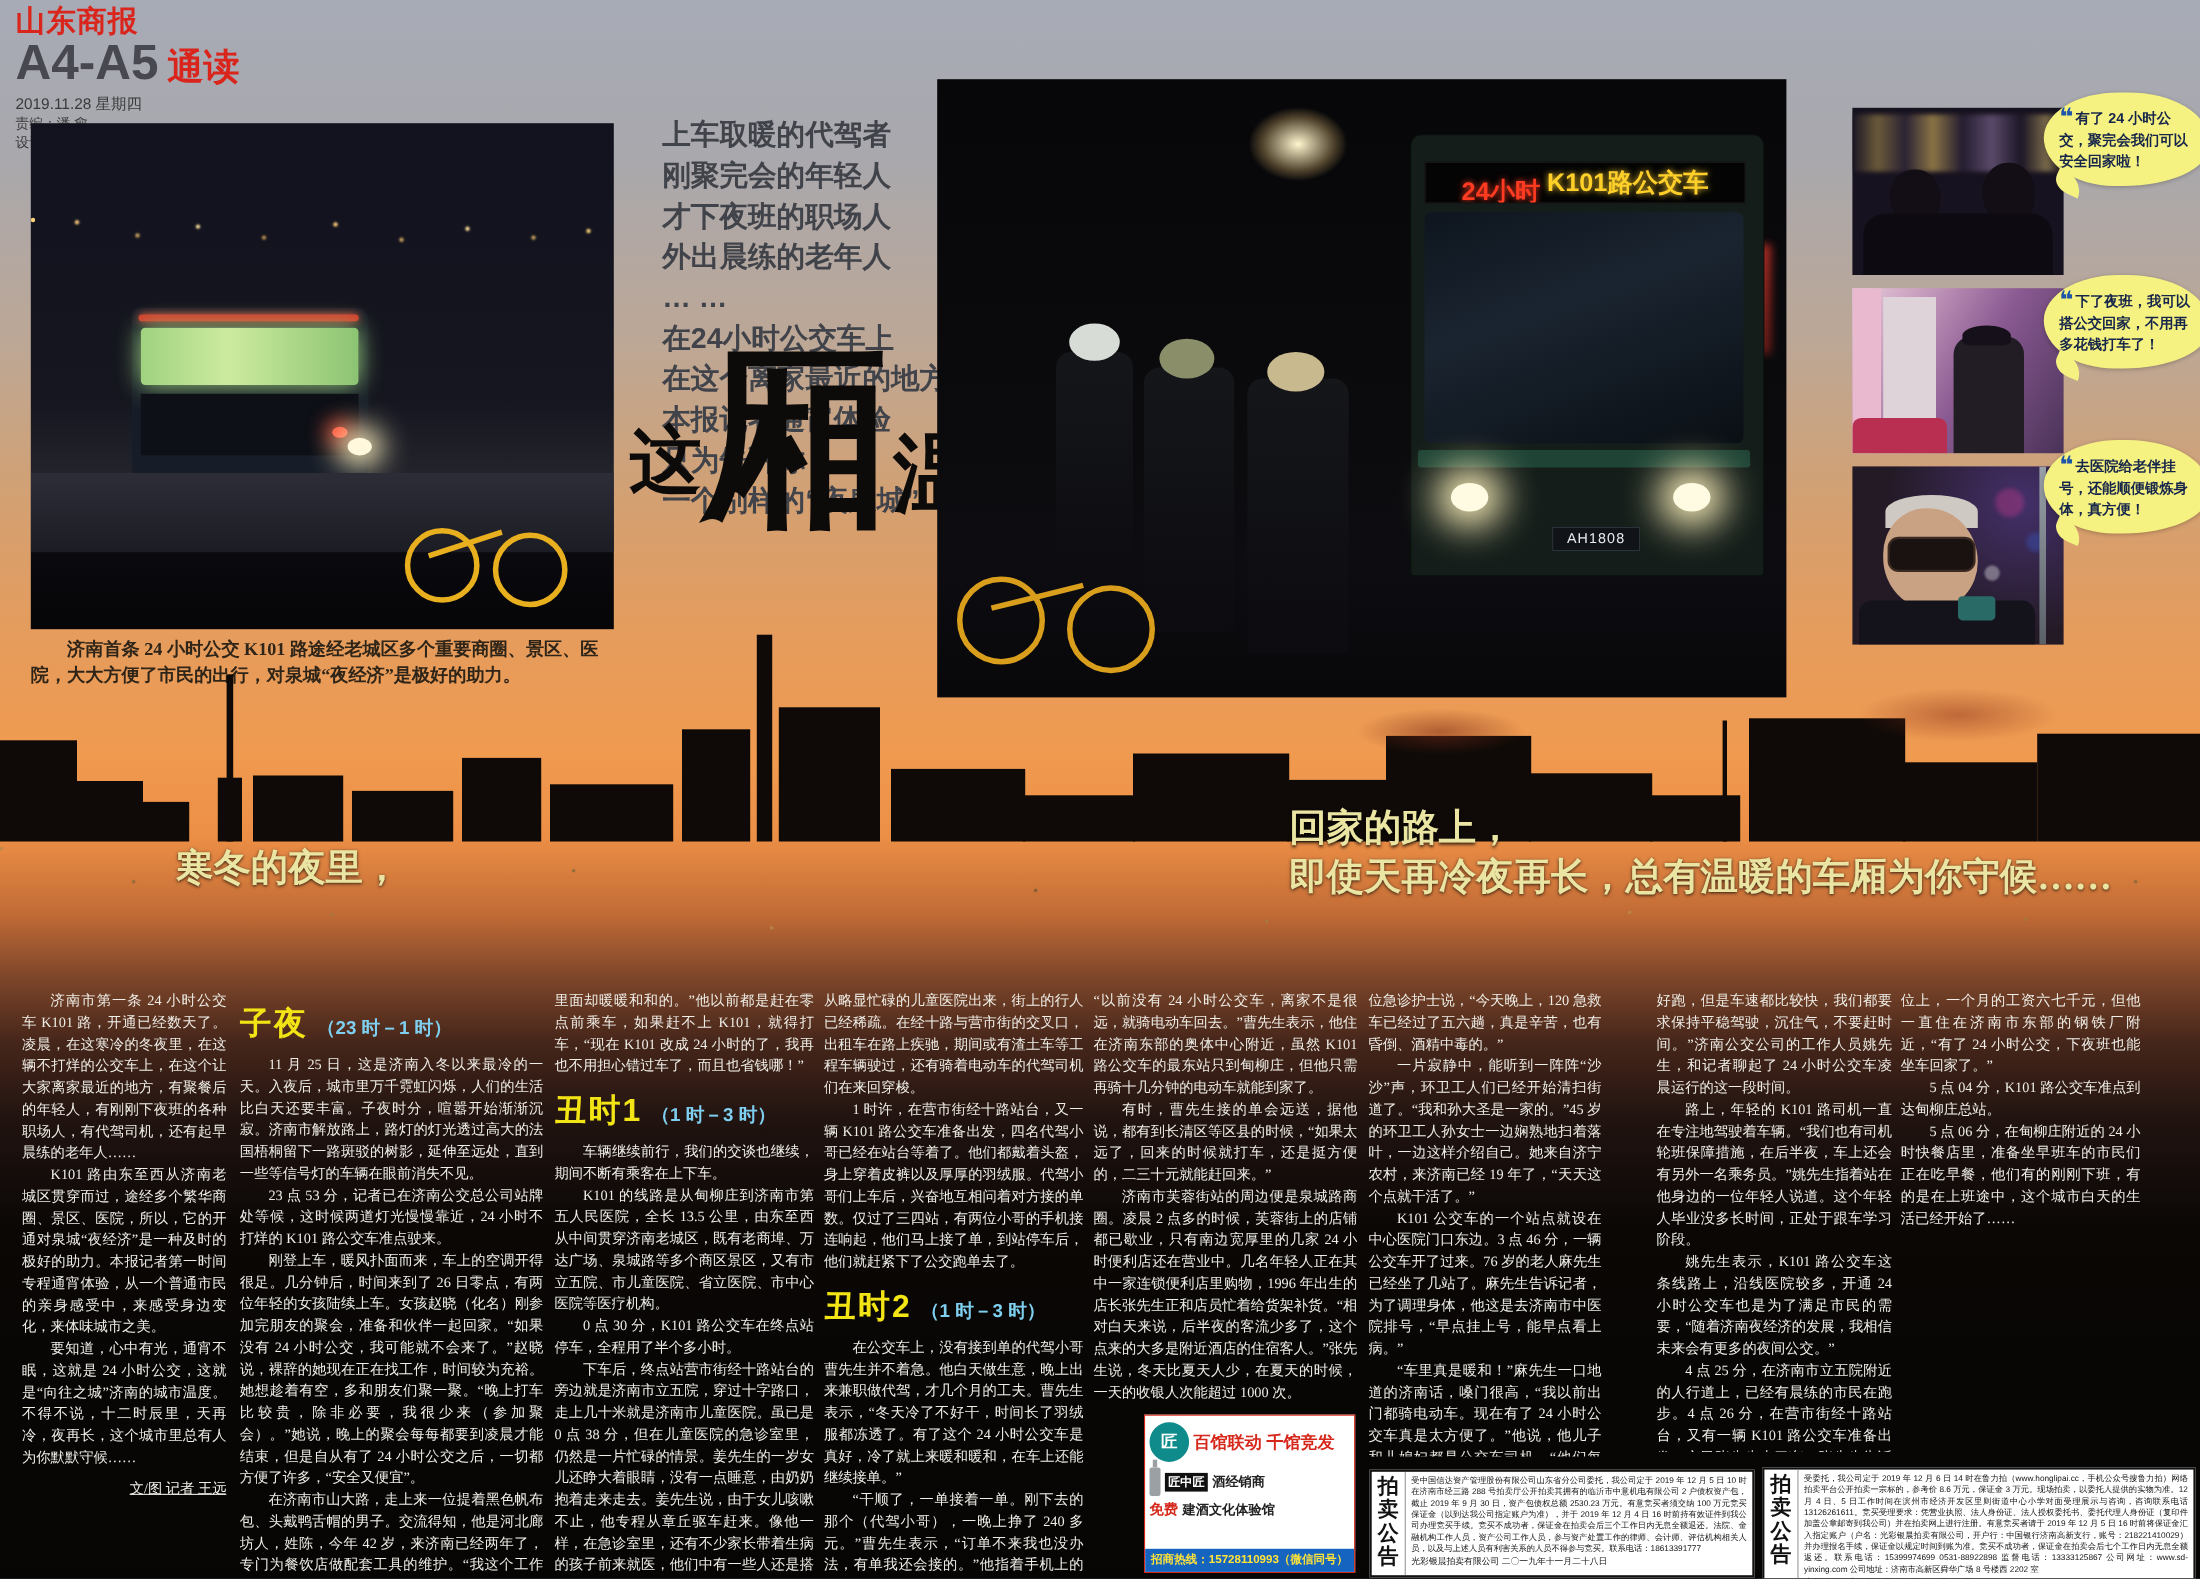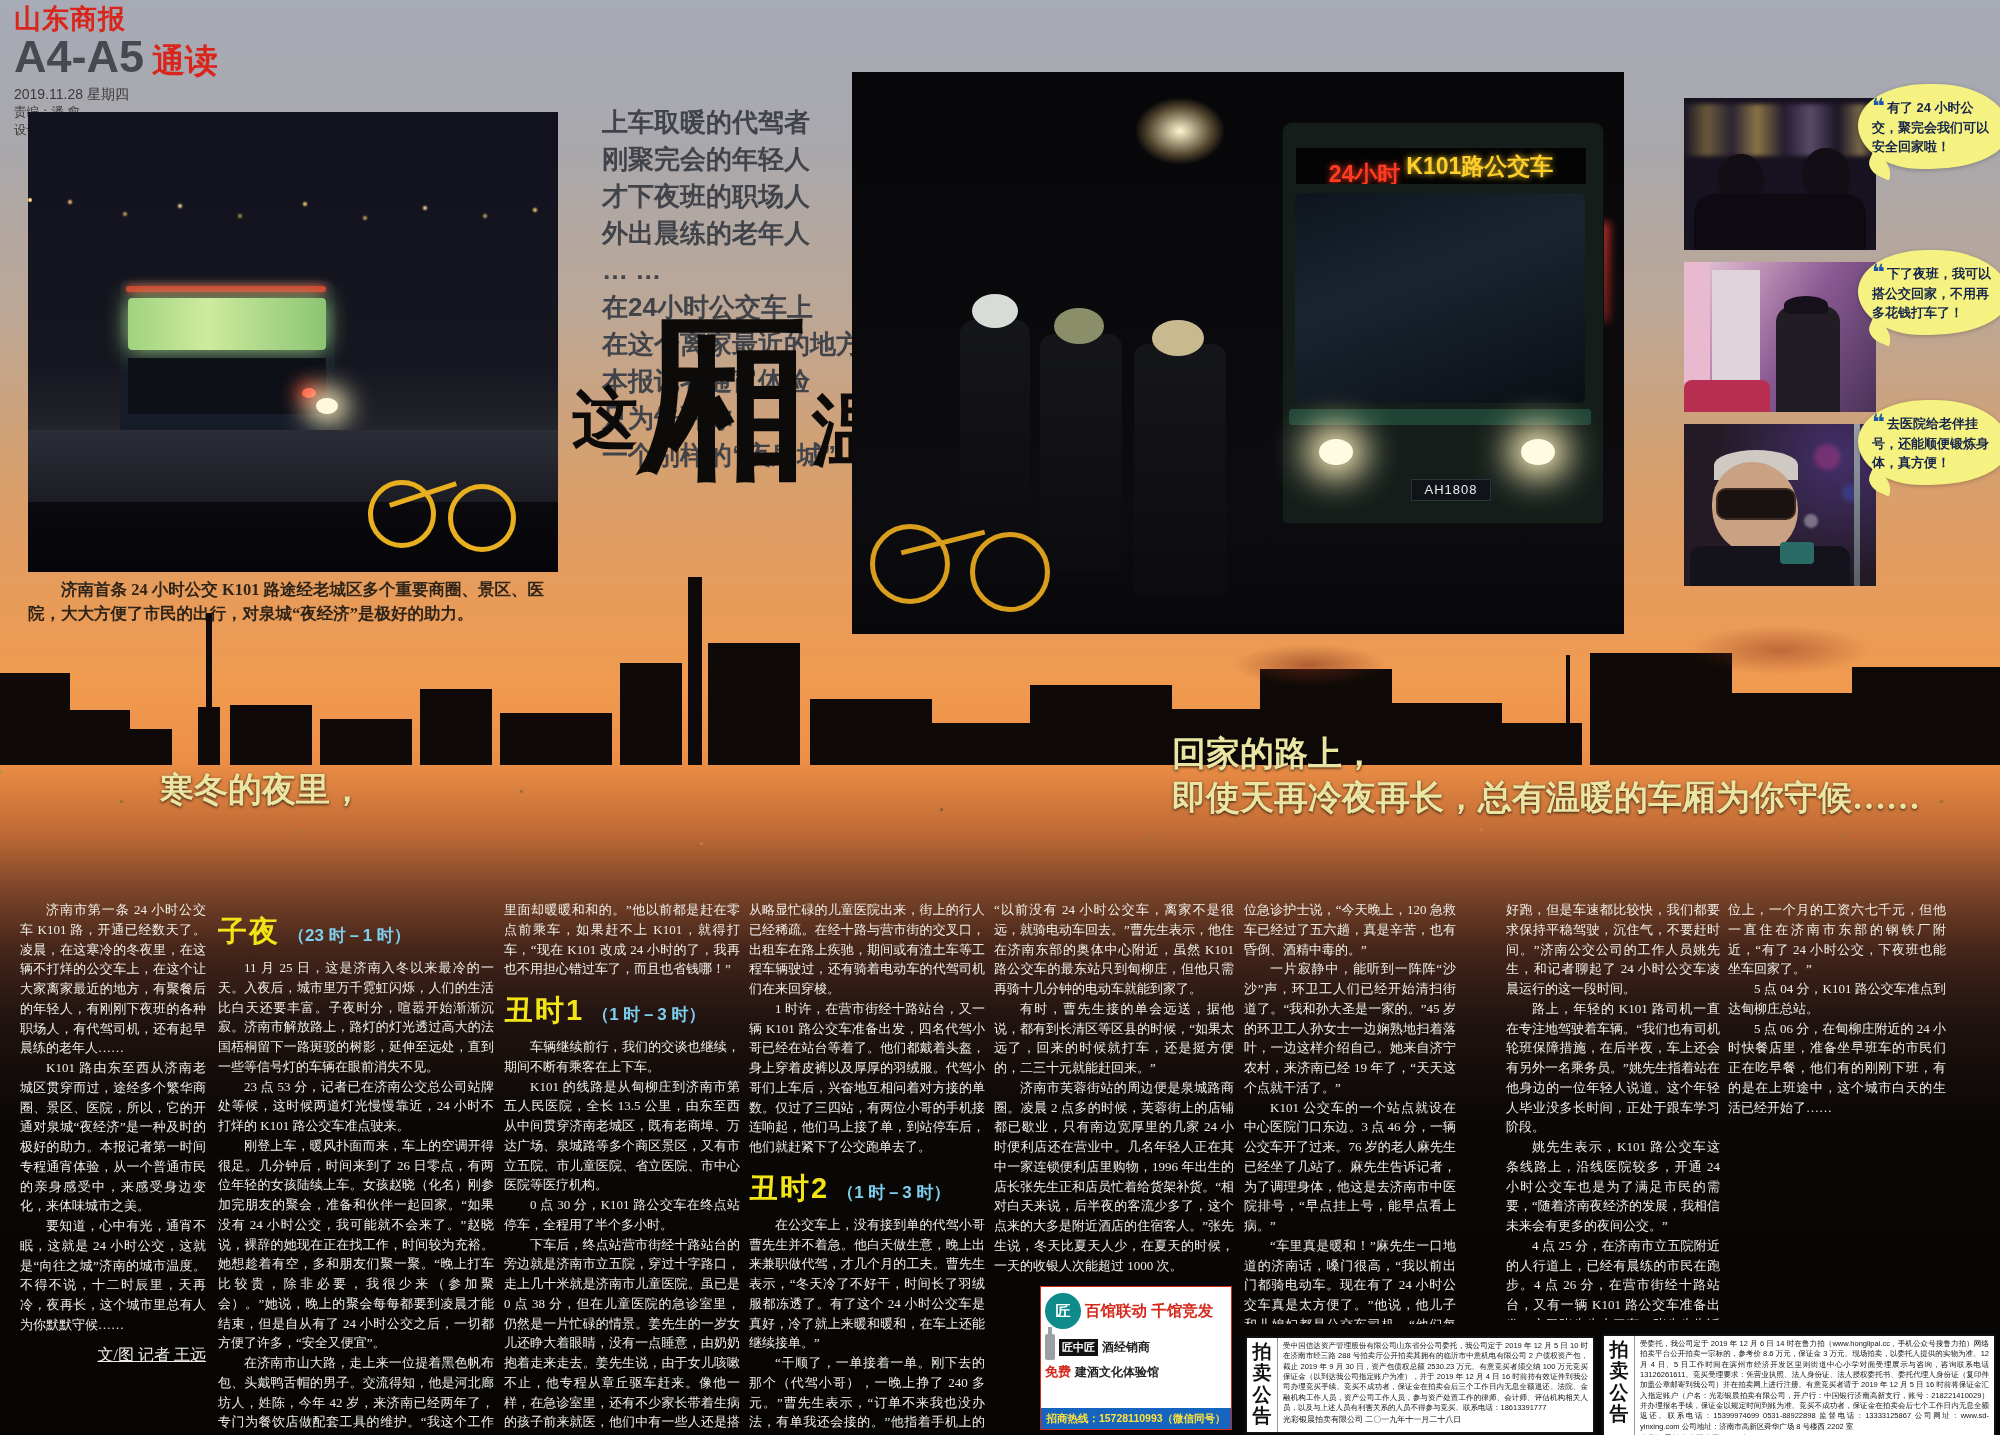--- a/index.html
+++ b/index.html
@@ -110,21 +110,21 @@
   .cap-left .l2{margin-left:-34px;}
   .cap-right{left:1172px;top:732px;}
   
   .art-col{position:absolute;top:900px;height:532px;overflow:hidden;color:#efeee7;
     font-family:"Liberation Serif","DejaVu Serif",serif;font-size:13px;line-height:1.52;text-align:justify;}
   .art-col p{margin:0;text-indent:2em;}
   .art-col p.cont{text-indent:0;}
   .sec-head{margin:9px 0 5px;text-indent:0;}
   .sec-title{color:#f3e515;font-size:29px;font-weight:900;letter-spacing:2px;font-family:"Liberation Sans","DejaVu Sans",sans-serif;}
   .sec-time{color:#7fd0f0;font-size:17px;font-weight:700;margin-left:8px;font-family:"Liberation Sans","DejaVu Sans",sans-serif;}
-  .byline{text-align:right;text-decoration:underline;margin-top:8px;font-size:16px;}
+  .byline{text-align:right;text-decoration:underline;margin-top:8px;font-size:13px;}
   .c1{left:20px;width:186px;}
   .c2{left:218px;width:276px;}
   .c3{left:504px;width:236px;}
   .c4{left:749px;width:236px;}
   .c5{left:994px;width:240px;height:372px;}
   .c6{left:1244px;width:212px;height:424px;}
   .c7{left:1506px;width:214px;height:420px;}
   .c8{left:1728px;width:218px;height:420px;}
   
   .ad-liquor{left:1040px;top:1286px;width:190px;height:142px;background:#fff;border:1px solid #d5281b;

